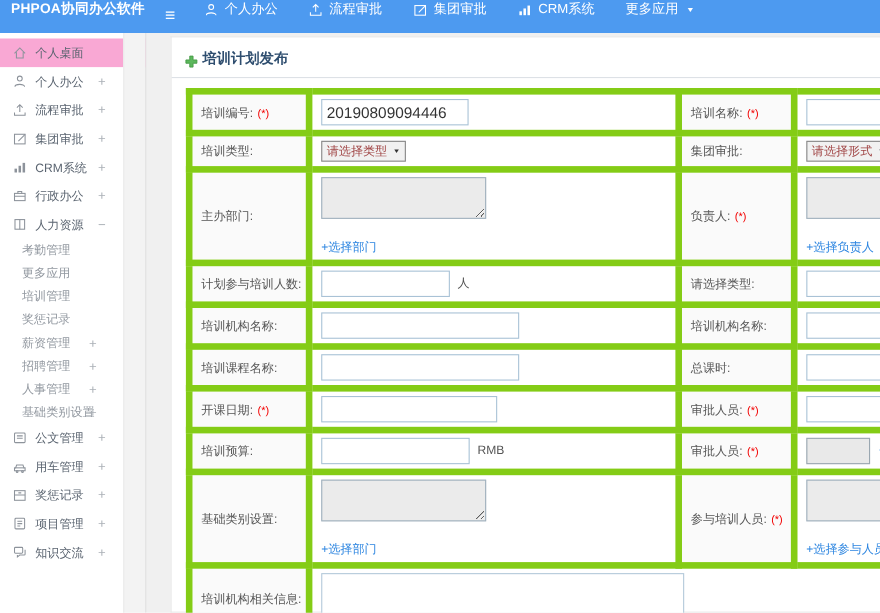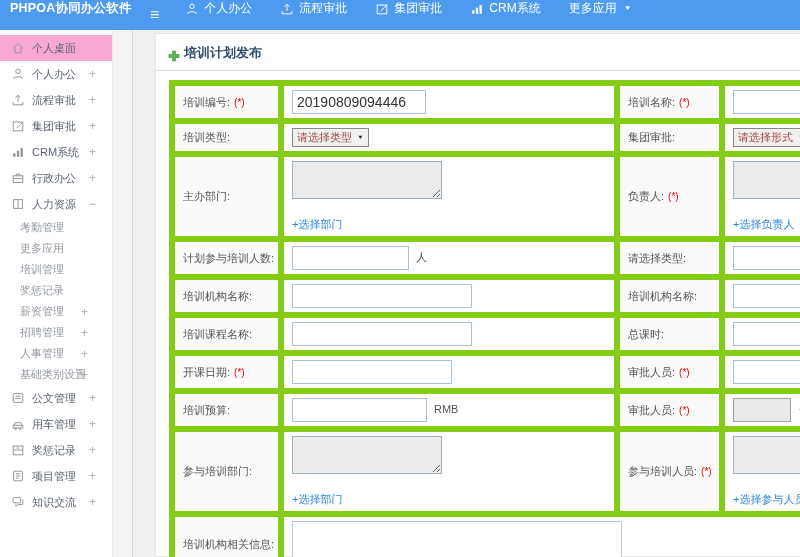--- a/index.html
+++ b/index.html
@@ -324,21 +324,21 @@
               <td class="lbl"><span>审批人员:</span><span class="req">(*)</span></td>
               <td><input type="text" style="width: 150px;"></td>
             </tr>
             <tr>
               <td class="lbl"><span>培训预算:</span></td>
               <td><input type="text" style="width: 135px;"><span class="suffix">RMB</span></td>
               <td class="lbl"><span>审批人员:</span><span class="req">(*)</span></td>
               <td><input class="gray" type="text" style="width: 58px;"><a class="pick-link inline">+选择审批人员</a></td>
             </tr>
             <tr>
-              <td class="lbl"><span>参与培训部门:</span></td>
+              <td class="lbl"><span>基础类别设置:</span></td>
               <td><textarea class="pickbox" style=""></textarea><a class="pick-link">+选择部门</a></td>
               <td class="lbl"><span>参与培训人员:</span><span class="req">(*)</span></td>
               <td><textarea class="pickbox" style=""></textarea><a class="pick-link">+选择参与人员</a></td>
             </tr>
             <tr>
               <td class="lbl"><span>培训机构相关信息:</span></td>
               <td colspan="3">
                 <textarea class="big" style=""></textarea>
               </td>
             </tr>

